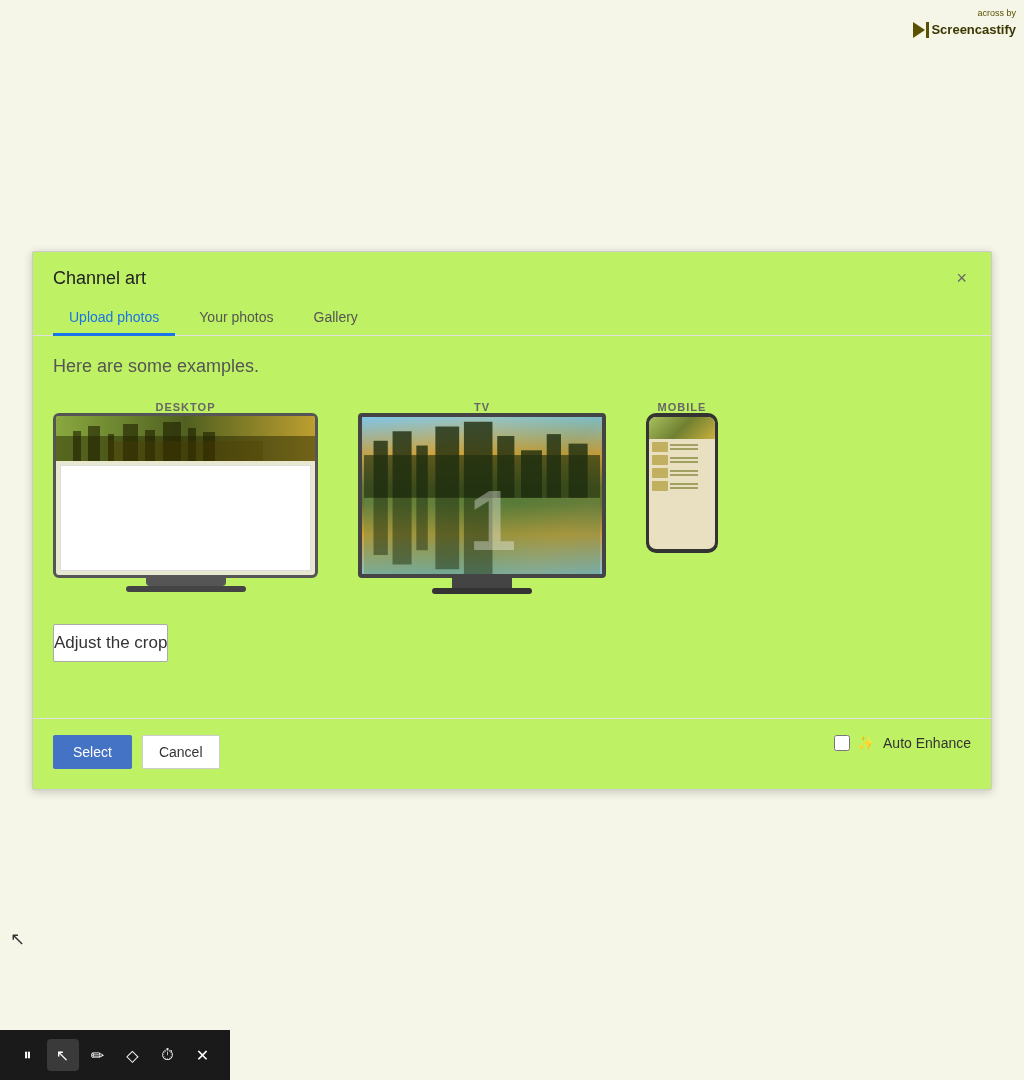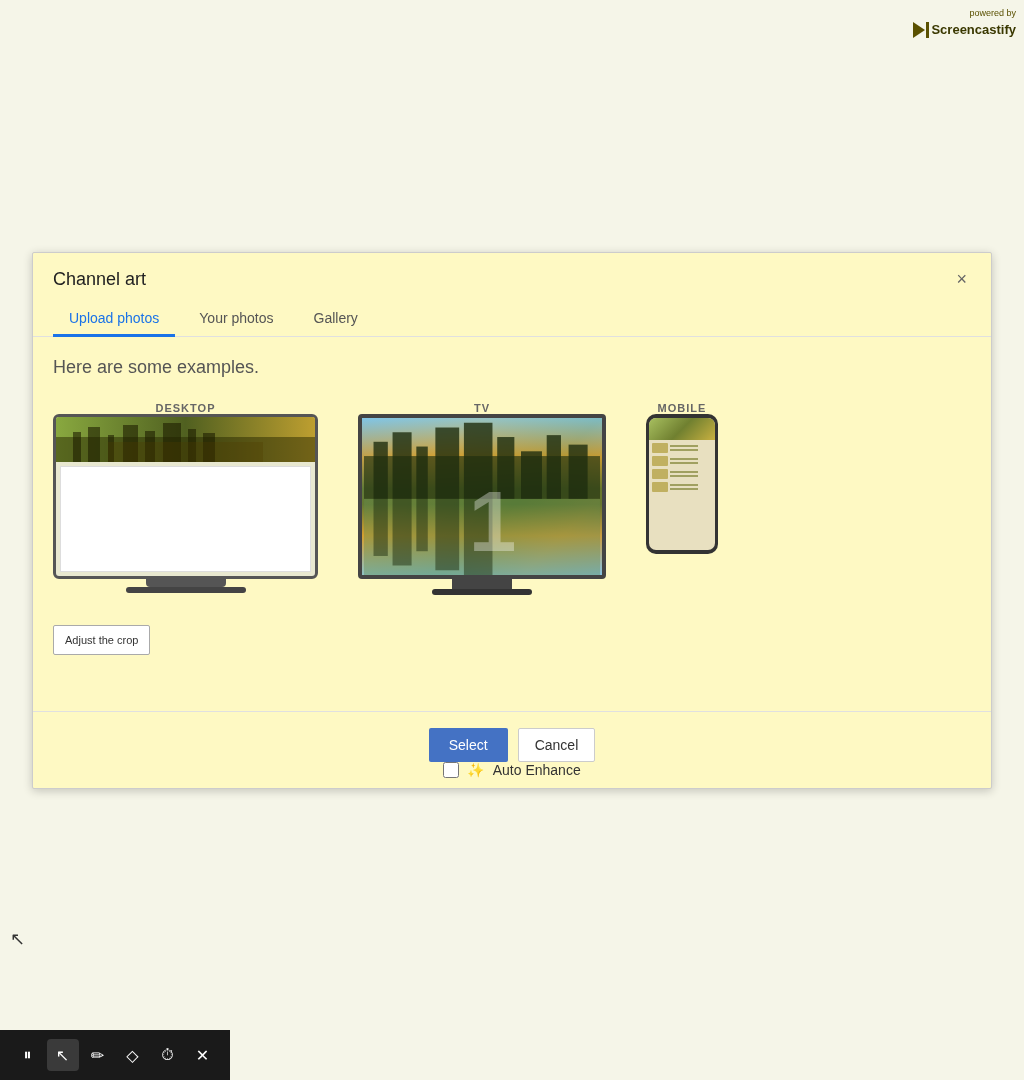--- a/index.html
+++ b/index.html
@@ -17,21 +17,21 @@
       position: absolute;
       top: 0; left: 0;
       width: 100%; height: 100%;
       display: flex;
       align-items: center;
       justify-content: center;
     }
 
     
     .modal {
-      background: #fef9c3;
+      background: #bef264;
       border: 1px solid #ccc;
       border-radius: 2px;
       width: 960px;
       box-shadow: 0 2px 10px rgba(0,0,0,0.2);
       position: relative;
       top: -20px;
     }
 
     .modal-header {
       display: flex;
@@ -249,41 +249,40 @@
       width: 28px;
       height: 2px;
       background: #a0a060;
     }
 
     
     .adjust-crop-btn {
       background: white;
       border: 1px solid #aaa;
       border-radius: 2px;
-      padding: 8px 11px;
-      font-size: 11px;
+      padding: 8px 0;
+      font-size: 17px;
       color: #333;
       cursor: pointer;
       margin-bottom: 36px;
     }
 
     
     .modal-divider {
       border: none;
       border-top: 1px solid #e0e0e0;
       margin: 0 0 16px 0;
     }
 
     
     .modal-footer {
       display: flex;
-      align-items: center;
+      align-items: flex-start;
       justify-content: space-between;
-      padding: 0 20px 10px 20px;
-      flex-direction: column;
+      padding: 0 20px 20px 20px;
     }
 
     .footer-left {
       display: flex;
       gap: 10px;
     }
 
     .btn-select {
       background: #4472c4;
       color: white;
@@ -398,21 +397,21 @@
       font-size: 13px;
       font-weight: bold;
       color: #3a3800;
     }
   </style>
 </head>
 <body>
 
 <div class="logo-area">
   <div>
-    <div class="logo-powered">powered by</div>
+    <div class="logo-powered">across by</div>
     <div class="logo-main">
       <svg class="logo-play-icon" viewBox="0 0 20 20">
         <polygon points="2,2 14,10 2,18" fill="#5a5000"></polygon>
         <rect x="15" y="2" width="3" height="16" fill="#5a5000"></rect>
       </svg>
       <span class="logo-name">Screencastify</span>
     </div>
   </div>
 </div>
 

